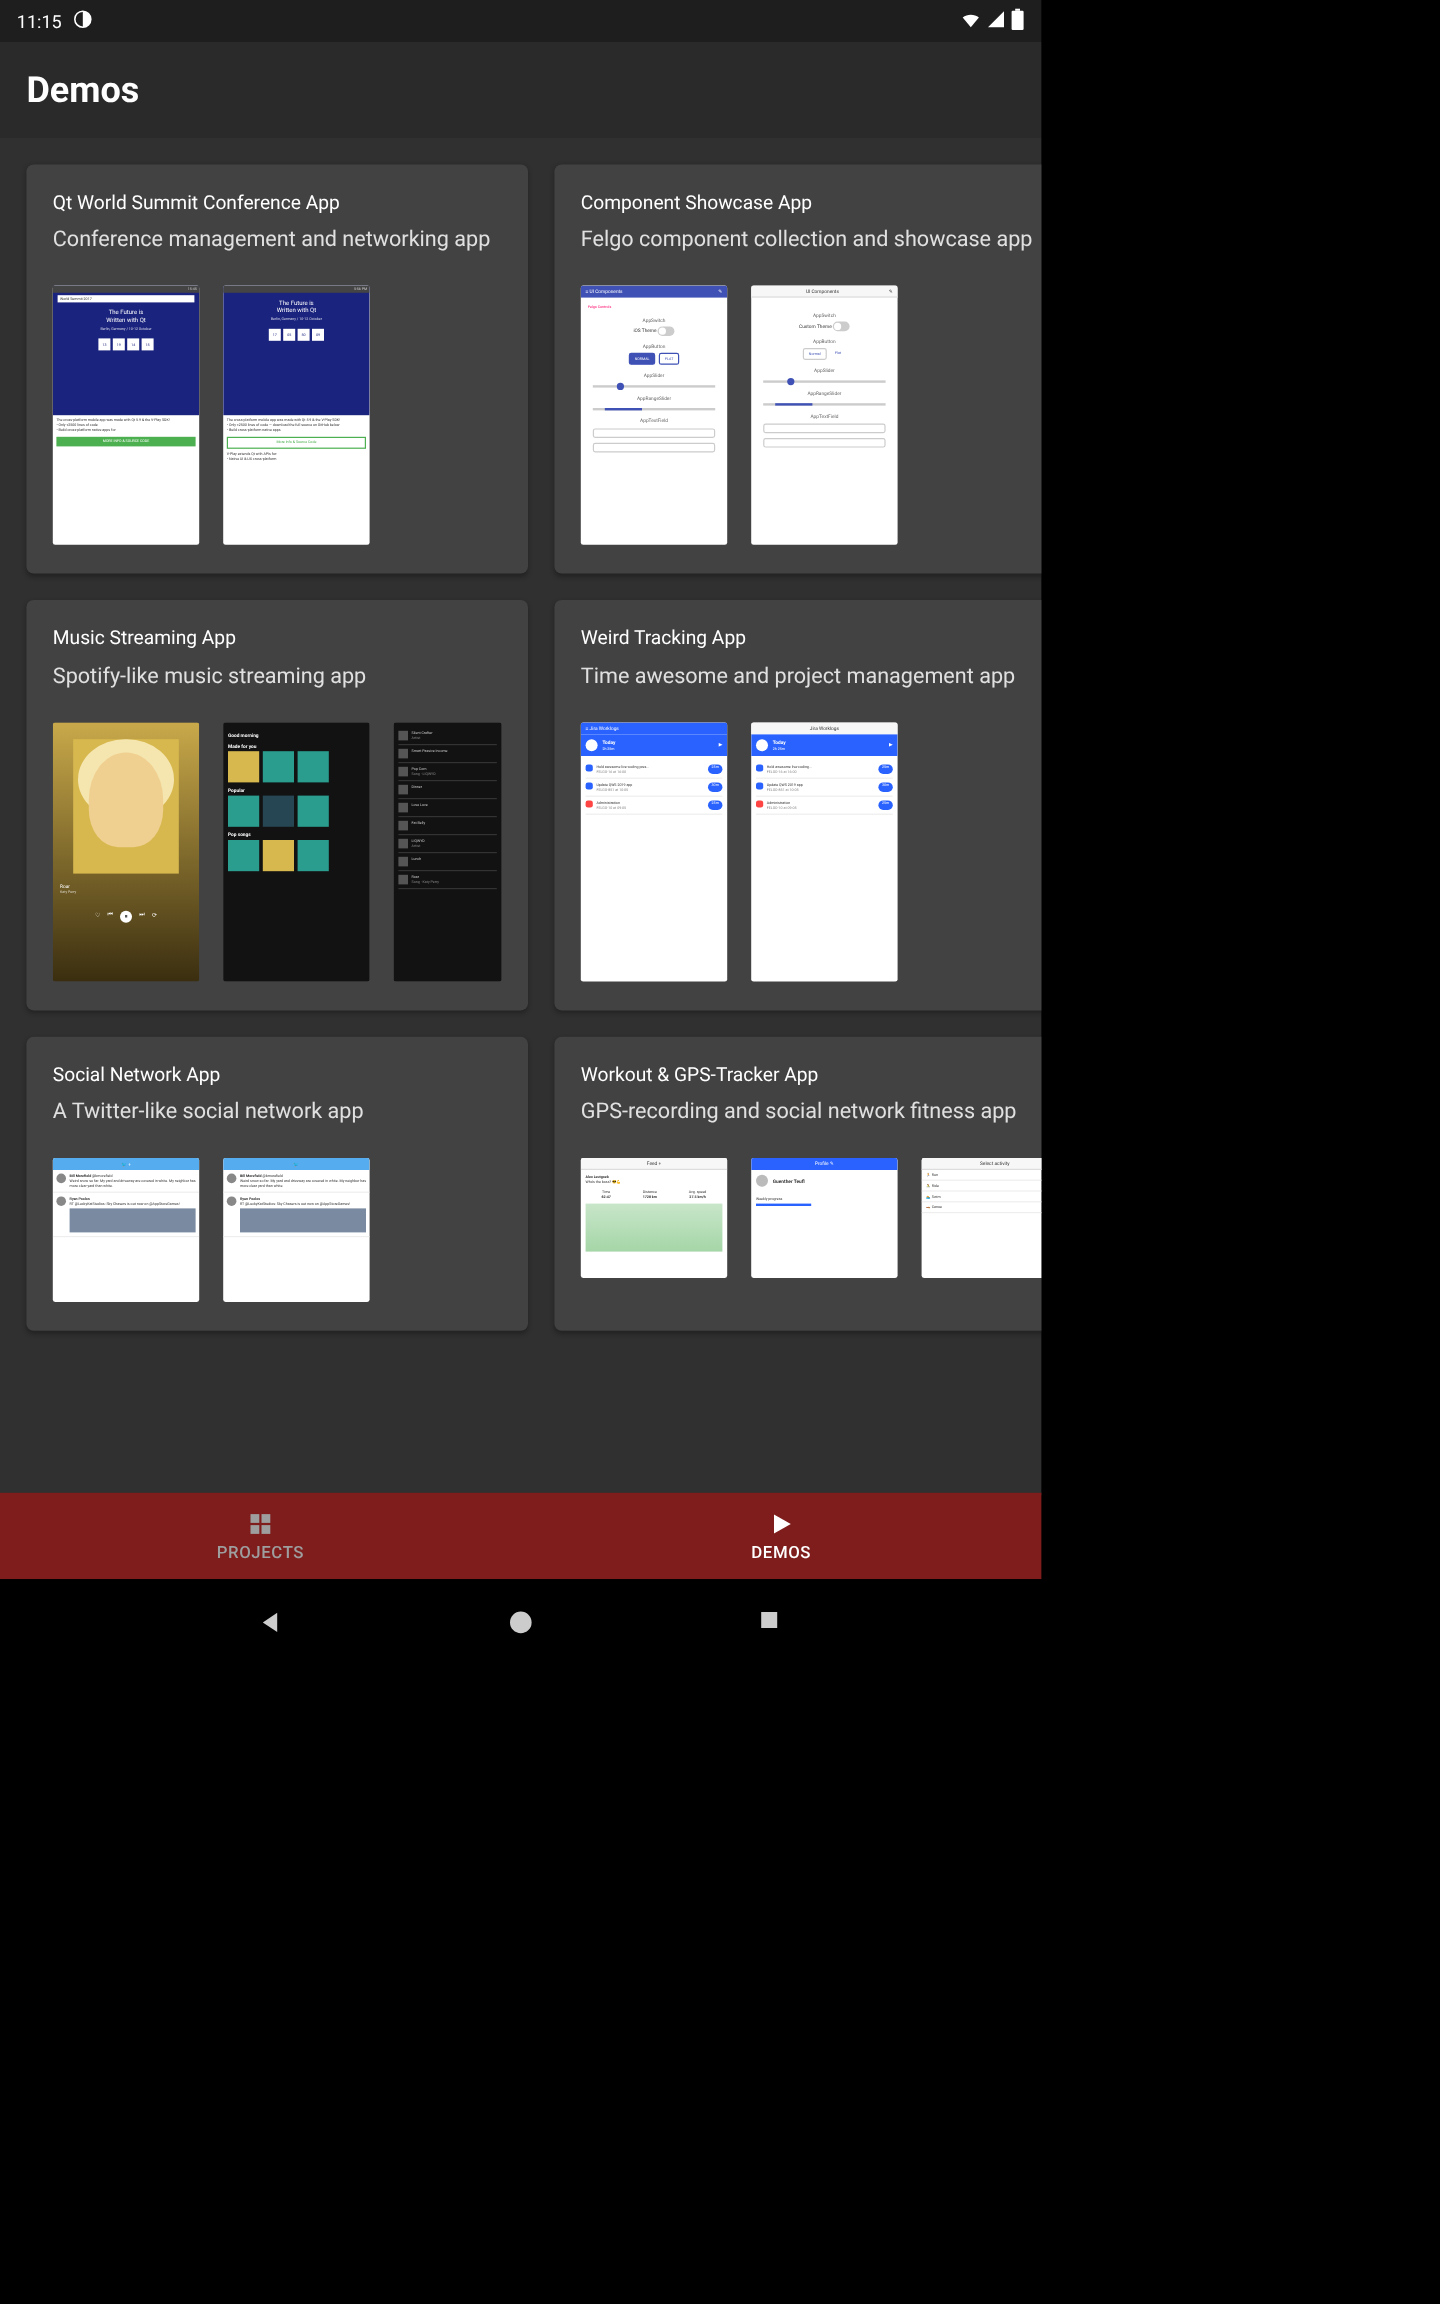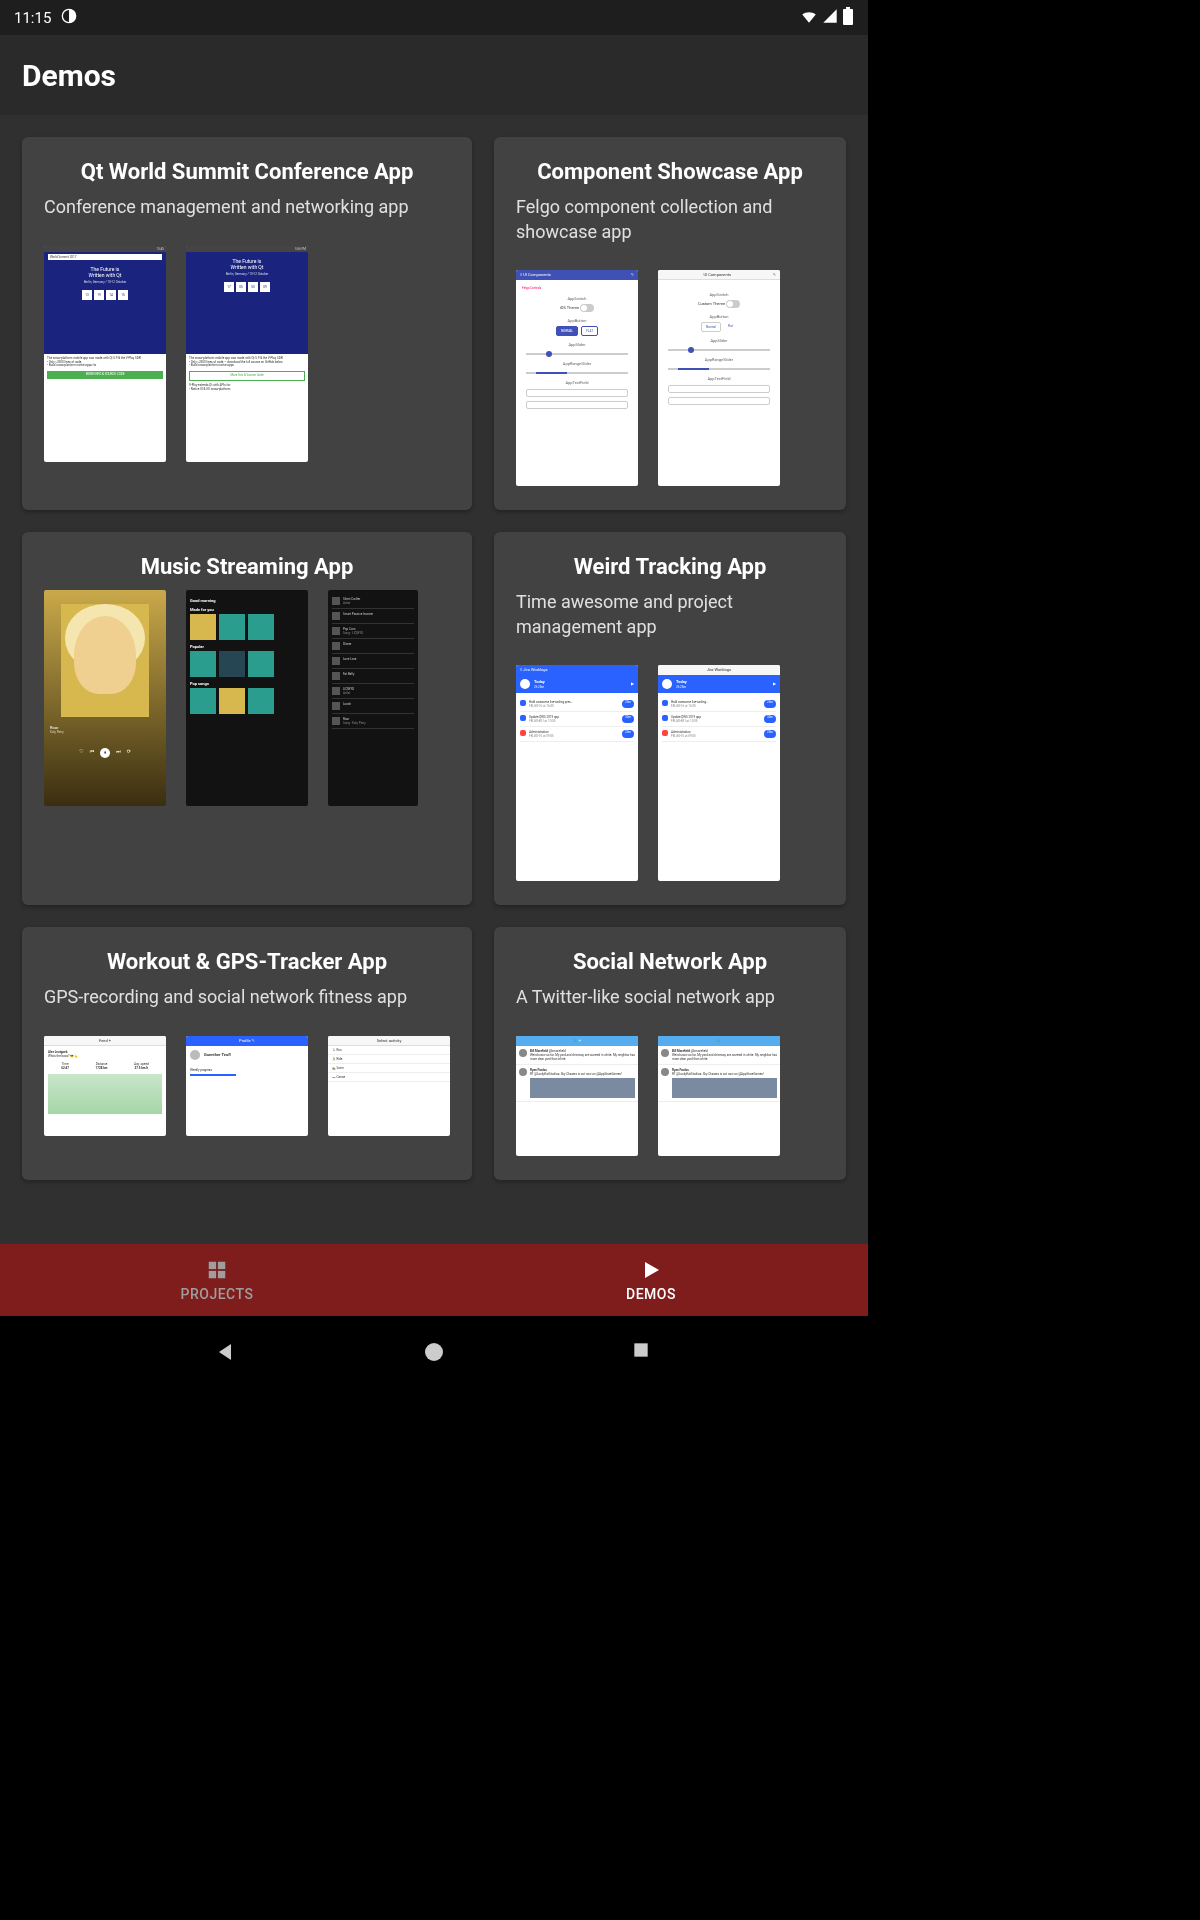--- a/index.html
+++ b/index.html
@@ -51,26 +51,25 @@
     grid-template-columns: 1fr 1fr;
     gap: 22px;
   }
   .card {
     background: #424242;
     border-radius: 6px;
     padding: 22px 22px 24px 22px;
     box-shadow: 0 2px 4px rgba(0,0,0,0.3);
   }
   .card-title {
-    font-size: 22px;
-    font-weight: 700;
+    font-size: 16px;
+    font-weight: 400;
     color: #fff;
     margin-bottom: 10px;
     line-height: 1.2;
-    text-align: center;
   }
   .card-desc {
     font-size: 18px;
     color: #e0e0e0;
     line-height: 1.35;
     margin-bottom: 26px;
   }
   .thumbs {
     display: flex;
     gap: 20px;
@@ -330,20 +329,21 @@
             <div class="cs-sec">AppTextField</div>
             <div class="cs-input"></div>
             <div class="cs-input"></div>
           </div>
         </div>
       </div>
     </div>
 
     <div class="card">
       <div class="card-title">Music Streaming App</div>
+      <div class="card-desc">Spotify-like music streaming app</div>
       <div class="thumbs">
         <div class="thumb">
           <div class="ms-player">
             <div class="ms-cover">
                 <div class="ms-hair"></div>
                 <div class="ms-face"></div>
               </div>
             <div style="font-size:4px;">Roar</div>
             <div style="font-size:3px;opacity:.7;">Katy Perry</div>
             <div class="ms-ctrl">
@@ -467,20 +467,49 @@
                 <div class="tt-chk"></div>
                 <div>Update QWS 2019 app<br><span style="color:#888;">FELGO-851 at 10:05</span></div>
                 <span class="tt-pill">30m</span>
               </div>
             <div class="tt-item">
                 <div class="tt-chk" style="background:#f44;"></div>
                 <div>Administration<br><span style="color:#888;">FELGO-10 at 09:05</span></div>
                 <span class="tt-pill">25m</span>
               </div>
           </div>
+        </div>
+      </div>
+    </div>
+
+    <div class="card">
+      <div class="card-title">Social Network App</div>
+      <div class="card-desc">A Twitter-like social network app</div>
+      <div class="thumbs">
+        <div class="thumb" style="height:120px;">
+          <div class="sn-bar">🐦 +</div>
+          <div class="sn-tweet">
+              <div class="sn-av"></div>
+              <div class="sn-tw-body"><span class="sn-name">Bill Morefield</span> @bmorefield<br>Weird snow so far. My yard and driveway are covered in white. My neighbor has more clear yard than white.</div>
+            </div>
+          <div class="sn-tweet">
+              <div class="sn-av"></div>
+              <div class="sn-tw-body"><span class="sn-name">Ryan Poolos</span><br>RT @LuckyKatStudios: Sky Chasers is out now on @AppStoreGames!<div class="sn-img"></div></div>
+            </div>
+        </div>
+        <div class="thumb" style="height:120px;">
+          <div class="sn-bar">🐦</div>
+          <div class="sn-tweet">
+              <div class="sn-av"></div>
+              <div class="sn-tw-body"><span class="sn-name">Bill Morefield</span> @bmorefield<br>Weird snow so far. My yard and driveway are covered in white. My neighbor has more clear yard than white.</div>
+            </div>
+          <div class="sn-tweet">
+              <div class="sn-av"></div>
+              <div class="sn-tw-body"><span class="sn-name">Ryan Poolos</span><br>RT @LuckyKatStudios: Sky Chasers is out now on @AppStoreGames!<div class="sn-img"></div></div>
+            </div>
         </div>
       </div>
     </div>
 
     <div class="card">
       <div class="card-title">Workout &amp; GPS-Tracker App</div>
       <div class="card-desc">GPS-recording and social network fitness app</div>
       <div class="thumbs">
         <div class="thumb" style="height:100px;">
           <div class="wo-bar">Feed +</div>
@@ -506,49 +535,20 @@
         <div class="thumb" style="height:100px;">
           <div class="wo-bar">Select activity</div>
           <div class="wo-act">🏃 Run</div>
           <div class="wo-act">🚴 Ride</div>
           <div class="wo-act">🏊 Swim</div>
           <div class="wo-act">🛶 Canoe</div>
         </div>
       </div>
     </div>
 
-    <div class="card">
-      <div class="card-title">Social Network App</div>
-      <div class="card-desc">A Twitter-like social network app</div>
-      <div class="thumbs">
-        <div class="thumb" style="height:120px;">
-          <div class="sn-bar">🐦 +</div>
-          <div class="sn-tweet">
-              <div class="sn-av"></div>
-              <div class="sn-tw-body"><span class="sn-name">Bill Morefield</span> @bmorefield<br>Weird snow so far. My yard and driveway are covered in white. My neighbor has more clear yard than white.</div>
-            </div>
-          <div class="sn-tweet">
-              <div class="sn-av"></div>
-              <div class="sn-tw-body"><span class="sn-name">Ryan Poolos</span><br>RT @LuckyKatStudios: Sky Chasers is out now on @AppStoreGames!<div class="sn-img"></div></div>
-            </div>
-        </div>
-        <div class="thumb" style="height:120px;">
-          <div class="sn-bar">🐦</div>
-          <div class="sn-tweet">
-              <div class="sn-av"></div>
-              <div class="sn-tw-body"><span class="sn-name">Bill Morefield</span> @bmorefield<br>Weird snow so far. My yard and driveway are covered in white. My neighbor has more clear yard than white.</div>
-            </div>
-          <div class="sn-tweet">
-              <div class="sn-av"></div>
-              <div class="sn-tw-body"><span class="sn-name">Ryan Poolos</span><br>RT @LuckyKatStudios: Sky Chasers is out now on @AppStoreGames!<div class="sn-img"></div></div>
-            </div>
-        </div>
-      </div>
-    </div>
-
   </div>
 </div>
 
 <div class="bottom-nav">
   <div class="nav-item">
     <span class="nav-icon">
       <svg width="22" height="22" viewBox="0 0 24 24" fill="currentColor">
           <rect x="3" y="3" width="8" height="8"></rect>
           <rect x="13" y="3" width="8" height="8"></rect>
           <rect x="3" y="13" width="8" height="8"></rect>

